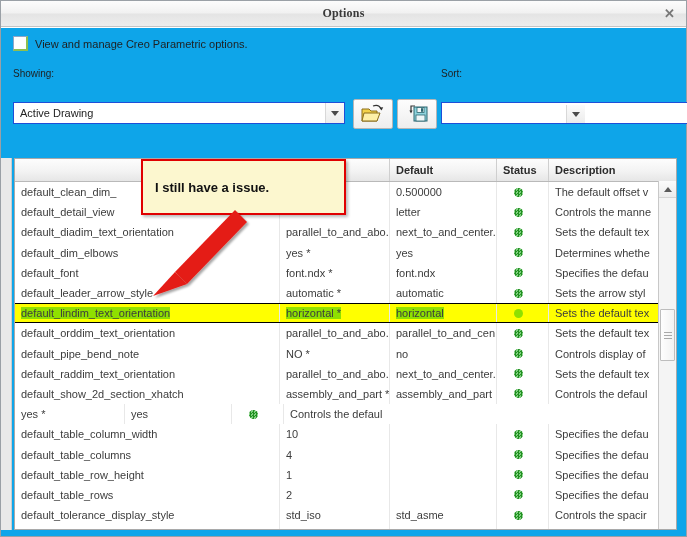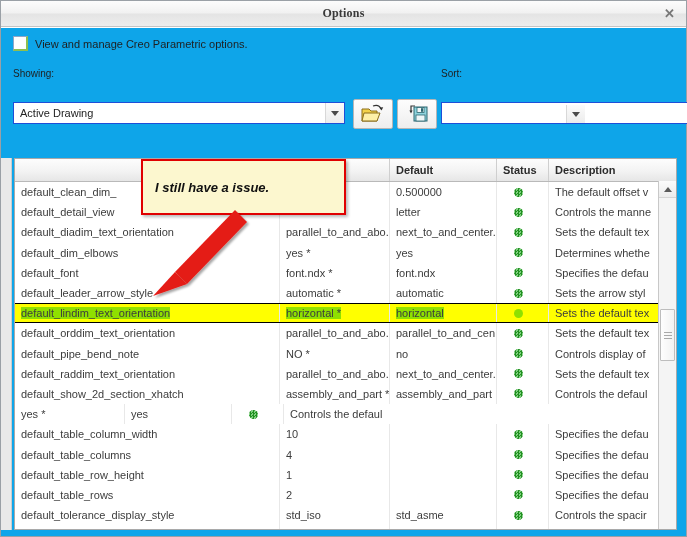--- a/index.html
+++ b/index.html
@@ -171,21 +171,20 @@
   
   .callout{
     position:absolute;left:140px;top:131px;width:205px;height:56px;
     box-sizing:border-box;
     background:#fcf7cf;border:2px solid #e00000;
     display:flex;align-items:center;
     padding-left:12px;
     font-size:13px;font-weight:bold;color:#111;
     box-shadow:2px 2px 3px rgba(0,0,0,.28);
     z-index:40;
-    font-style:italic;
   }
   .arrow-svg{
     position:absolute;left:130px;top:182px;width:120px;height:90px;
     z-index:41;pointer-events:none;
   }
 </style>
 </head>
 <body>
 
 <div class="window">

